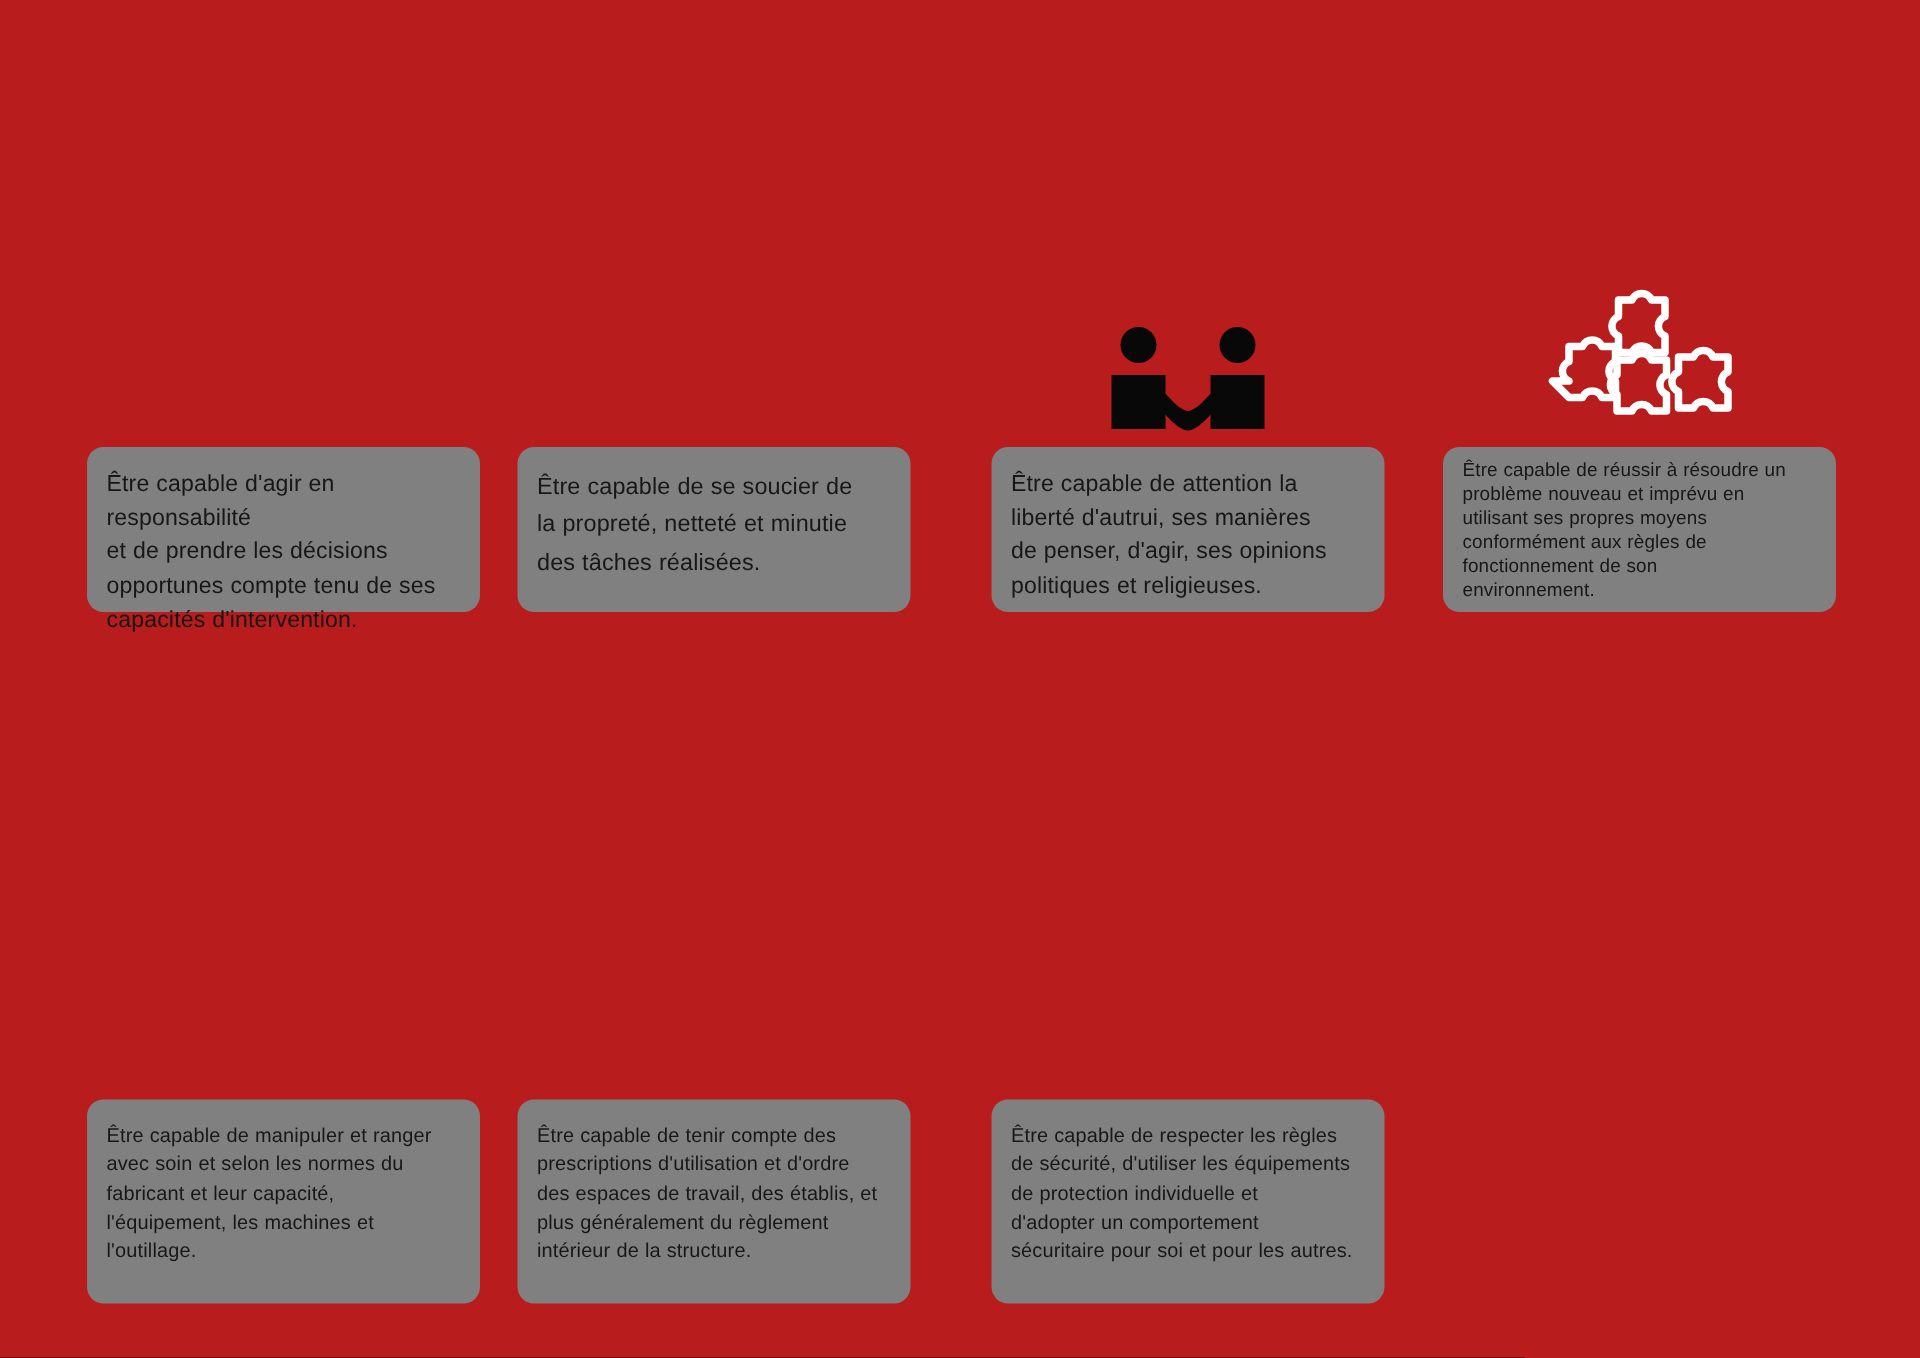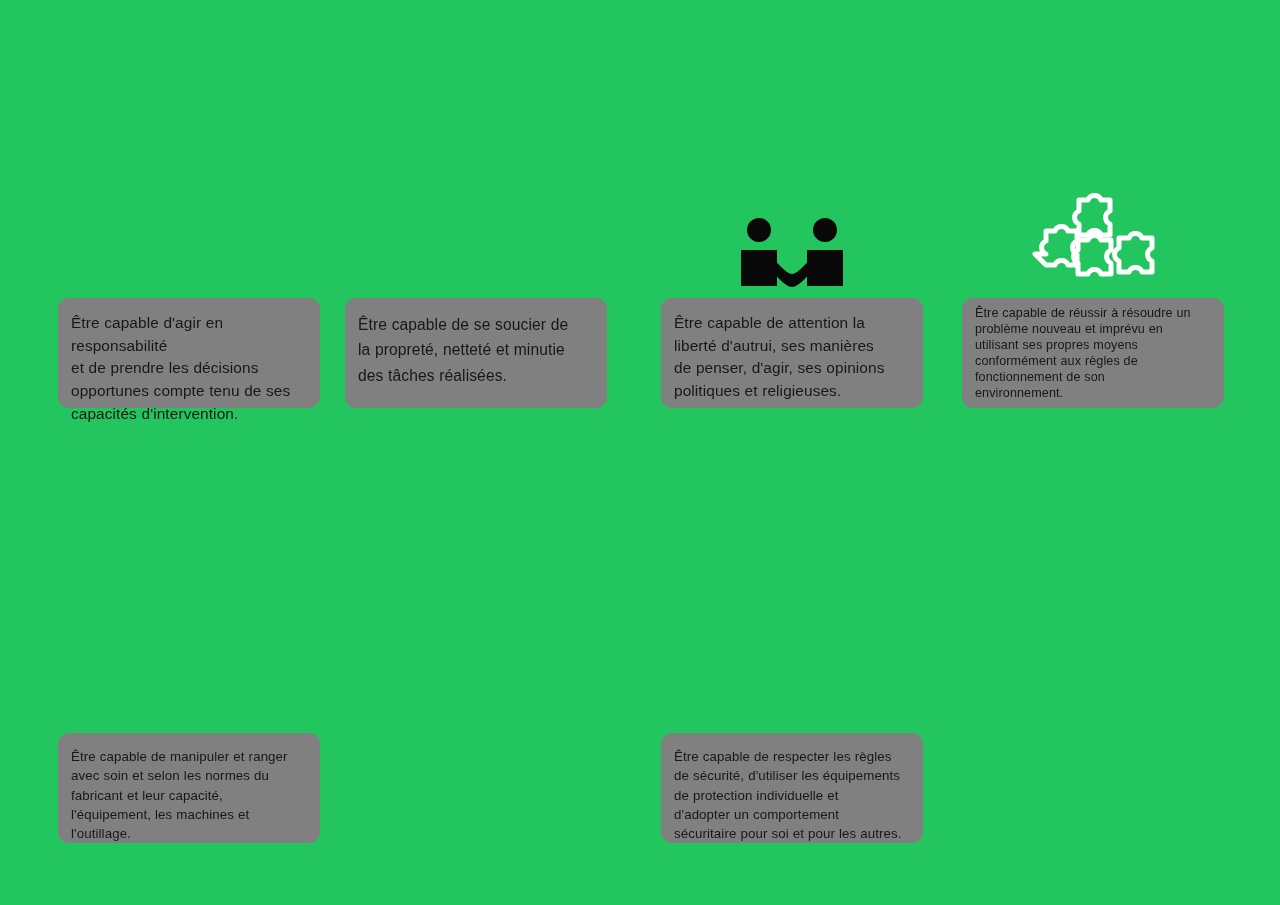--- a/index.html
+++ b/index.html
@@ -16,21 +16,21 @@
     font-family: "Liberation Sans", sans-serif;
     -webkit-font-smoothing: antialiased;
   }
 
   #stage {
     position: absolute;
     left: 0;
     top: 0;
     width: 1280px;
     height: 905px;
-    background: #22c55e;
+    background: #b91c1c;
   }
 
   
   .icon-band {
     position: absolute;
     left: 0;
     top: 160px;
     width: 1280px;
     height: 136px;
   }
@@ -89,21 +89,21 @@
     letter-spacing: 0.1px;
     word-spacing: 0.2px;
     white-space: pre-line;
     display: block;
     width: 100%;
   }
 
   
   .card.row1 { top: 298px; height: 110px; }
   
-  .card.row2 { top: 733px; height: 110px; }
+  .card.row2 { top: 733px; height: 136px; }
 
   .card.col1 { left: 58px; }
   .card.col2 { left: 345px; justify-content: flex-end; }
   .card.col3 { left: 661px; }
   .card.col4 { left: 962px; align-items: center; }
 
   
   .card.dense .card-text {
     font-size: 12.6px;
     line-height: 1.265;
@@ -240,20 +240,27 @@
     </div>
 
     <div class="card row2 col1 tight-5">
       <span class="card-text">Être capable de manipuler et ranger
 avec soin et selon les normes du
 fabricant et leur capacité,
 l'équipement, les machines et
 l'outillage.</span>
     </div>
 
+    <div class="card row2 col2 tight-5">
+      <span class="card-text">Être capable de tenir compte des
+prescriptions d'utilisation et d'ordre
+des espaces de travail, des établis, et
+plus généralement du règlement
+intérieur de la structure.</span>
+    </div>
 
     <div class="card row2 col3 tight-5">
       <span class="card-text">Être capable de respecter les règles
 de sécurité, d'utiliser les équipements
 de protection individuelle et
 d'adopter un comportement
 sécuritaire pour soi et pour les autres.</span>
     </div>
 
 

